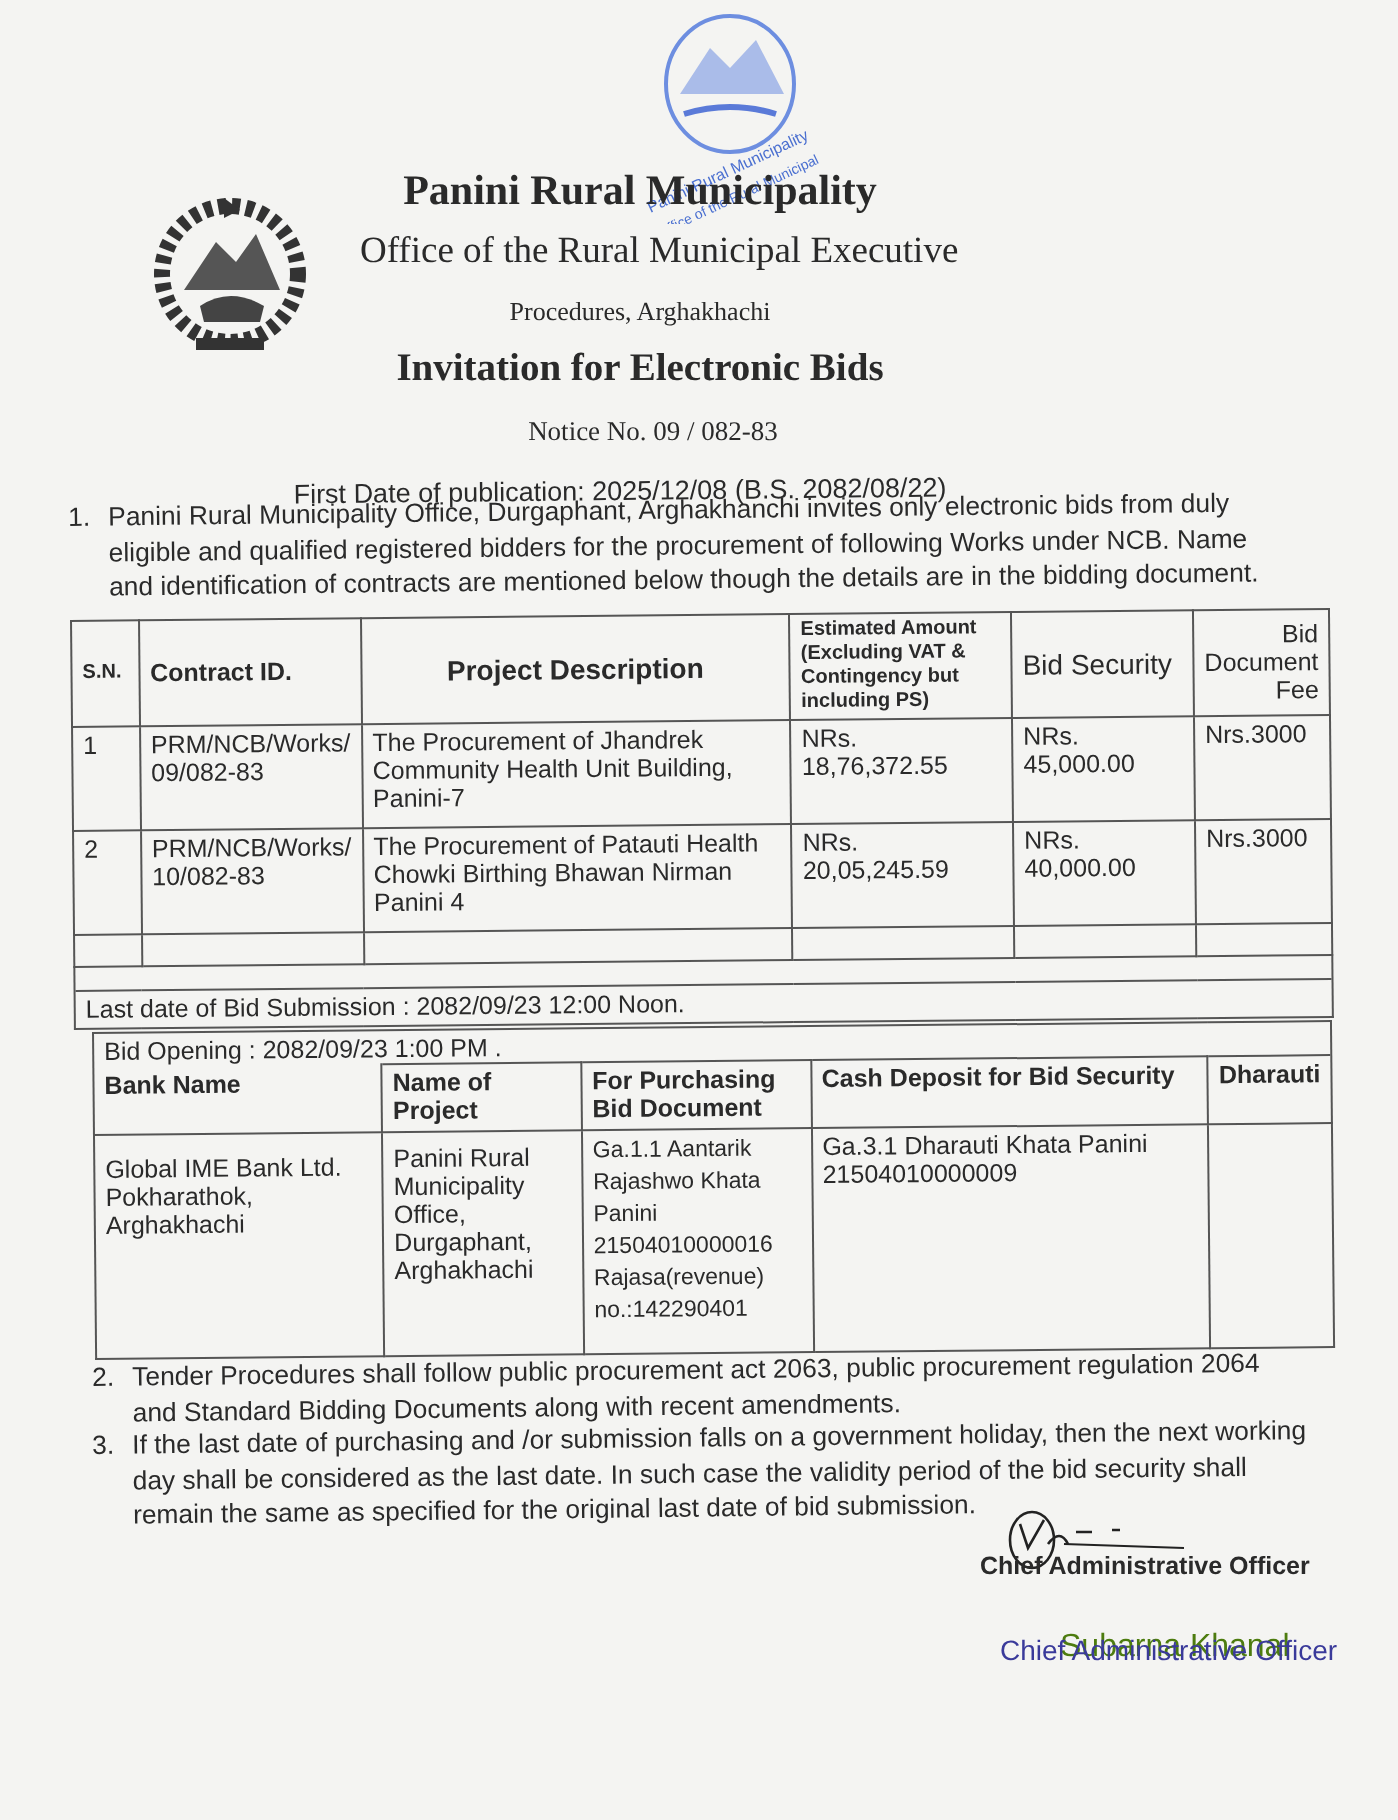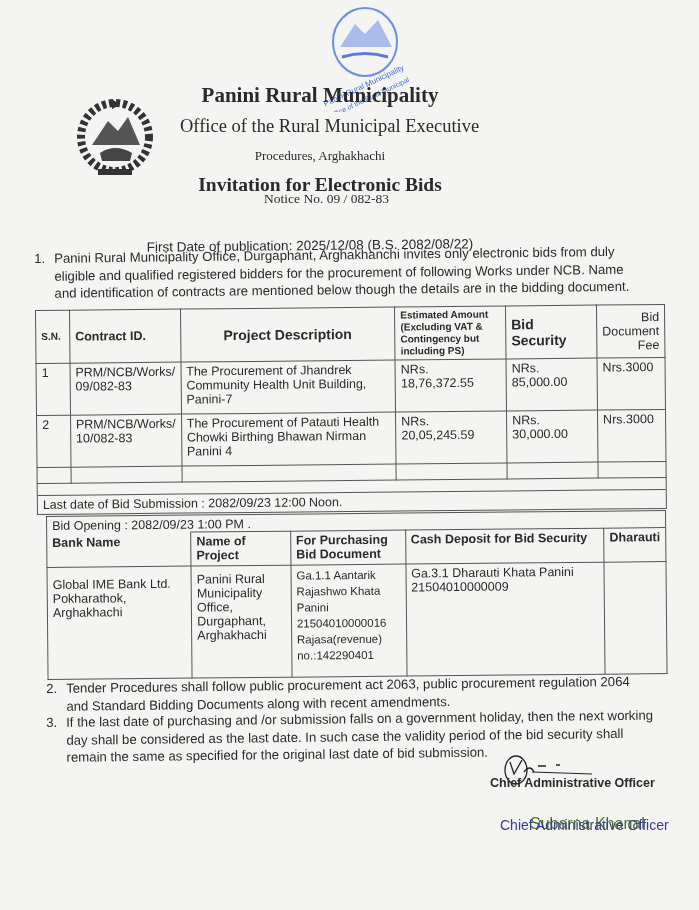--- a/index.html
+++ b/index.html
@@ -5,21 +5,21 @@
   html, body { margin:0; padding:0; }
   body { width:699px; height:910px; background:#f4f4f2; position:relative; overflow:hidden; font-family:"Liberation Sans", sans-serif; color:#2a2a2a; }
   .serif { font-family:"Liberation Serif", serif; }
   .abs { position:absolute; }
   #stamp { left:300px; top:2px; width:130px; height:110px; }
   #emblem { left:70px; top:95px; width:90px; height:85px; }
   .h1 { left:0; width:640px; text-align:center; top:83px; font-size:21px; font-weight:bold; padding-left:0; }
   .h2 { top:116px; left:180px; font-size:18.5px; }
   .h3 { top:148px; left:0; width:640px; text-align:center; font-size:13px; padding-left:0; }
   .h4 { top:174px; left:0; width:640px; text-align:center; font-size:19.5px; font-weight:bold; }
-  .notice { top:191px; left:0; width:653px; text-align:center; font-size:13.5px; }
+  .notice { top:208px; left:0; width:653px; text-align:center; font-size:13.5px; }
   .pub { top:238px; left:0; width:620px; text-align:center; font-size:13.5px; transform:rotate(-0.6deg); }
   .para { font-size:13.2px; line-height:17.5px; transform:rotate(-0.7deg); transform-origin:left top; }
   .para .num { position:absolute; left:0; }
   .para .body { margin-left:20px; }
   #p1 { top:250px; left:34px; width:610px; }
   #p2 { top:678px; left:48px; width:600px; }
   #p3 { top:710px; left:48px; width:612px; }
   table { border-collapse:collapse; }
   #bids-table { position:absolute; top:310px; left:35px; width:630px; transform:rotate(-0.55deg); transform-origin:left top; font-size:12.5px; }
   #bids-table td, #bids-table th { border:1px solid #555; vertical-align:top; padding:2px 5px; text-align:left; font-weight:normal; }
@@ -73,37 +73,37 @@
       <col style="width:112px">
       <col style="width:92px">
       <col style="width:62px">
   </colgroup>
   <tbody>
       <tr style="height:50px">
     <th class="sm">S.N.</th>
     <th>Contract ID.</th>
     <th class="bigh" style="text-align:center">Project Description</th>
     <th class="sm">Estimated Amount (Excluding VAT &amp; Contingency but including PS)</th>
-    <th class="bigh" style="font-weight:bold">Bid Security</th>
+    <th class="bigh" style="font-weight:normal">Bid Security</th>
     <th style="font-weight:normal;text-align:right">Bid Document Fee</th>
   </tr>
   <tr style="height:52px">
     <td>1</td>
     <td>PRM/NCB/Works/ 09/082-83</td>
     <td>The Procurement of  Jhandrek Community Health Unit Building, Panini-7</td>
     <td>NRs. 18,76,372.55</td>
-    <td>NRs. 85,000.00</td>
+    <td>NRs. 45,000.00</td>
     <td>Nrs.3000</td>
   </tr>
   <tr style="height:52px">
     <td>2</td>
     <td>PRM/NCB/Works/ 10/082-83</td>
     <td>The Procurement of Patauti Health Chowki Birthing Bhawan Nirman Panini 4</td>
     <td>NRs. 20,05,245.59</td>
-    <td>NRs. 30,000.00</td>
+    <td>NRs. 40,000.00</td>
     <td>Nrs.3000</td>
   </tr>
   <tr style="height:16px">
     <td></td>
         <td></td>
         <td></td>
         <td></td>
         <td></td>
         <td></td>
   </tr>

